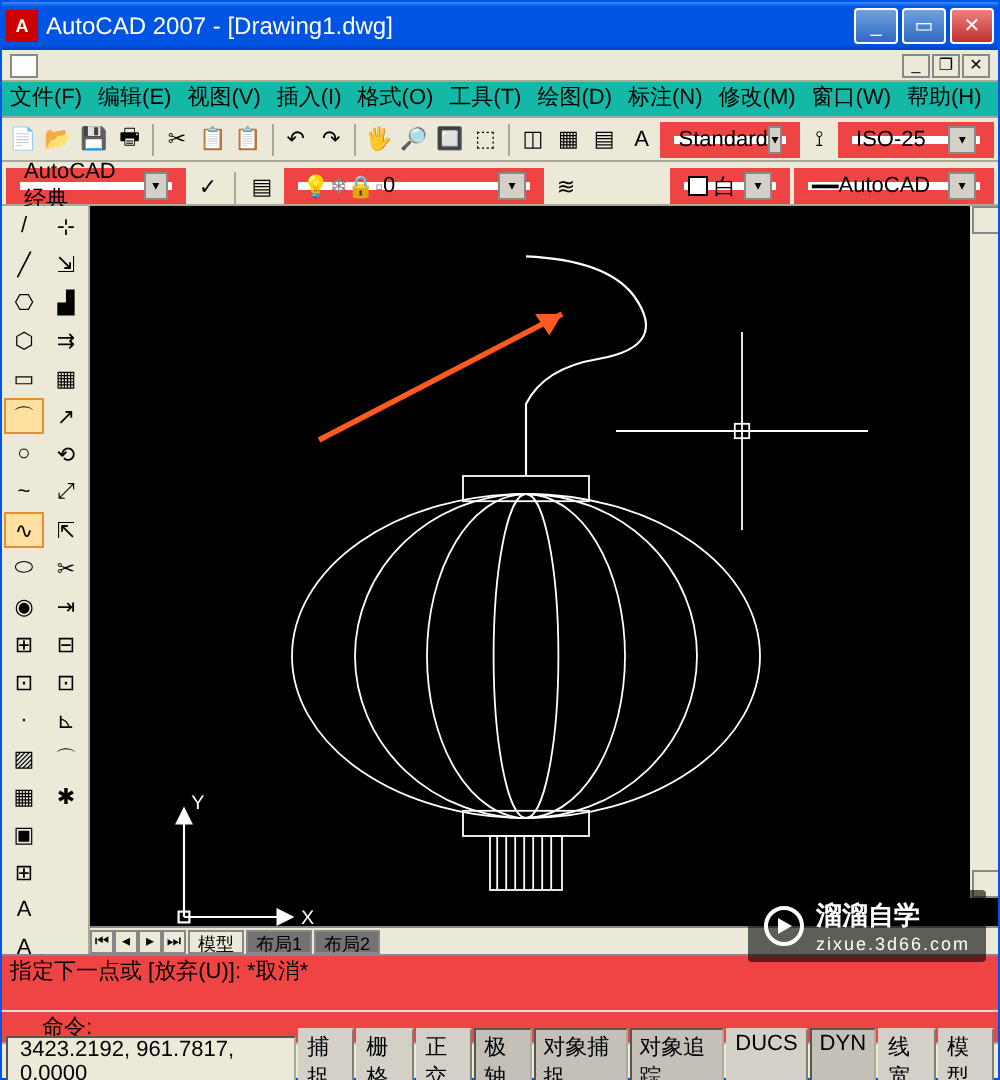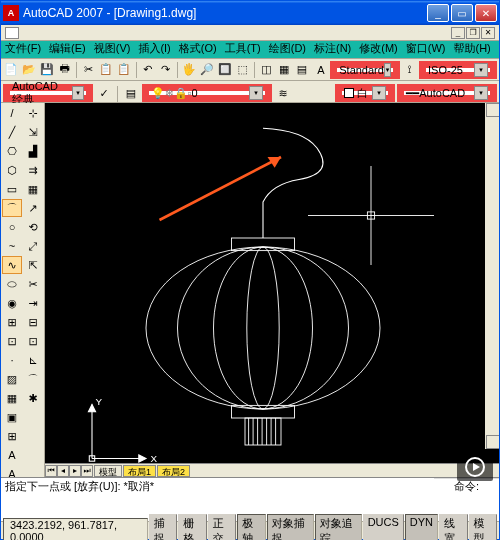--- a/index.html
+++ b/index.html
@@ -26,28 +26,28 @@
 .combo{height:18px;background:#fff;border:7px solid #ef4444;display:flex;align-items:center;padding:0 2px;font-size:10px}
 .combo .dd{width:14px;height:14px;background:#d4d0c8;border:1px solid #888;margin-left:auto;display:flex;align-items:center;justify-content:center;font-size:7px}
 .main{flex:1;display:flex;min-height:0}
 .sidetb{width:44px;background:#ece9d8;border-right:1px solid #aca899;display:grid;grid-template-columns:1fr 1fr;grid-auto-rows:18px;gap:1px;padding:1px}
 .sidetb .tbi{width:100%;height:100%;font-size:11px}
 .sidetb .tbi.hl{border:1px solid #e09030;background:#ffe0a0}
 .canvas-wrap{flex:1;display:flex;flex-direction:column;background:#000;position:relative}
 .canvas{flex:1;background:#000;position:relative;overflow:hidden}
 .canvas svg{width:100%;height:100%}
 .scroll-h{height:14px;background:#ece9d8;display:flex;align-items:center;border-top:1px solid #888}
-.scroll-h .tbtn{height:12px;padding:0 4px;background:#fde047;border:1px solid #888;font-size:9px;margin-left:1px}
+.scroll-h .tbtn{height:12px;padding:0 4px;background:#737373;border:1px solid #888;font-size:9px;margin-left:1px}
 .scroll-h .tbtn.active{background:#ece9d8}
 .scroll-h .nav{width:12px;height:12px;border:1px solid #888;background:#ece9d8;font-size:8px;text-align:center;line-height:10px}
 .scroll-v{width:14px;background:#ece9d8;position:absolute;right:0;top:0;bottom:14px}
 .scroll-v::before,.scroll-v::after{content:"";position:absolute;left:1px;width:12px;height:12px;background:#ece9d8;border:1px solid #888}
 .scroll-v::before{top:0}
 .scroll-v::after{bottom:0}
-.cmdarea{height:44px;background:#ffffff;border-top:1px solid #888;display:flex;font-family:SimSun,monospace;font-size:11px}
+.cmdarea{height:44px;background:#ef4444;border-top:1px solid #888;display:flex;flex-direction:column;font-family:SimSun,monospace;font-size:11px}
 .cmdhist{flex:1;padding:2px 4px;overflow:hidden;line-height:13px}
 .cmdline{height:16px;padding:0 20px;border-top:1px solid #ddd;display:flex;align-items:center}
 .status{height:18px;background:#ece9d8;border-top:1px solid #aca899;display:flex;align-items:center;padding:0 2px;gap:1px;font-size:10px}
 .status .coord{padding:0 6px;border:1px inset #aca899;background:#ece9d8}
 .status .sbtn{padding:1px 4px;border:1px outset #d4d0c8;background:#d4d0c8}
 .status .sbtn.p{border:1px inset #aca899;background:#c4c0b8}
 .watermark{position:absolute;right:6px;bottom:58px;background:rgba(0,0,0,0.6);color:#fff;display:flex;align-items:center;padding:4px 8px;border-radius:2px;gap:6px}
 .watermark .play{width:20px;height:20px;border:2px solid #fff;border-radius:50%;display:flex;align-items:center;justify-content:center}
 .watermark .play::after{content:"";border-left:7px solid #fff;border-top:4px solid transparent;border-bottom:4px solid transparent;margin-left:2px}
 .watermark .t1{font-size:13px;font-weight:bold}
@@ -269,15 +269,19 @@
         <div class="sbtn p">对象追踪</div>
         <div class="sbtn">DUCS</div>
         <div class="sbtn p">DYN</div>
         <div class="sbtn">线宽</div>
         <div class="sbtn">模型</div>
       </div>
   </div>
 
   <div class="watermark">
     <div class="play"></div>
+    <div>
+      <div class="t1">溜溜自学</div>
+      <div class="t2">zixue.3d66.com</div>
+    </div>
   </div>
 
 </div>
 
 </body></html>

